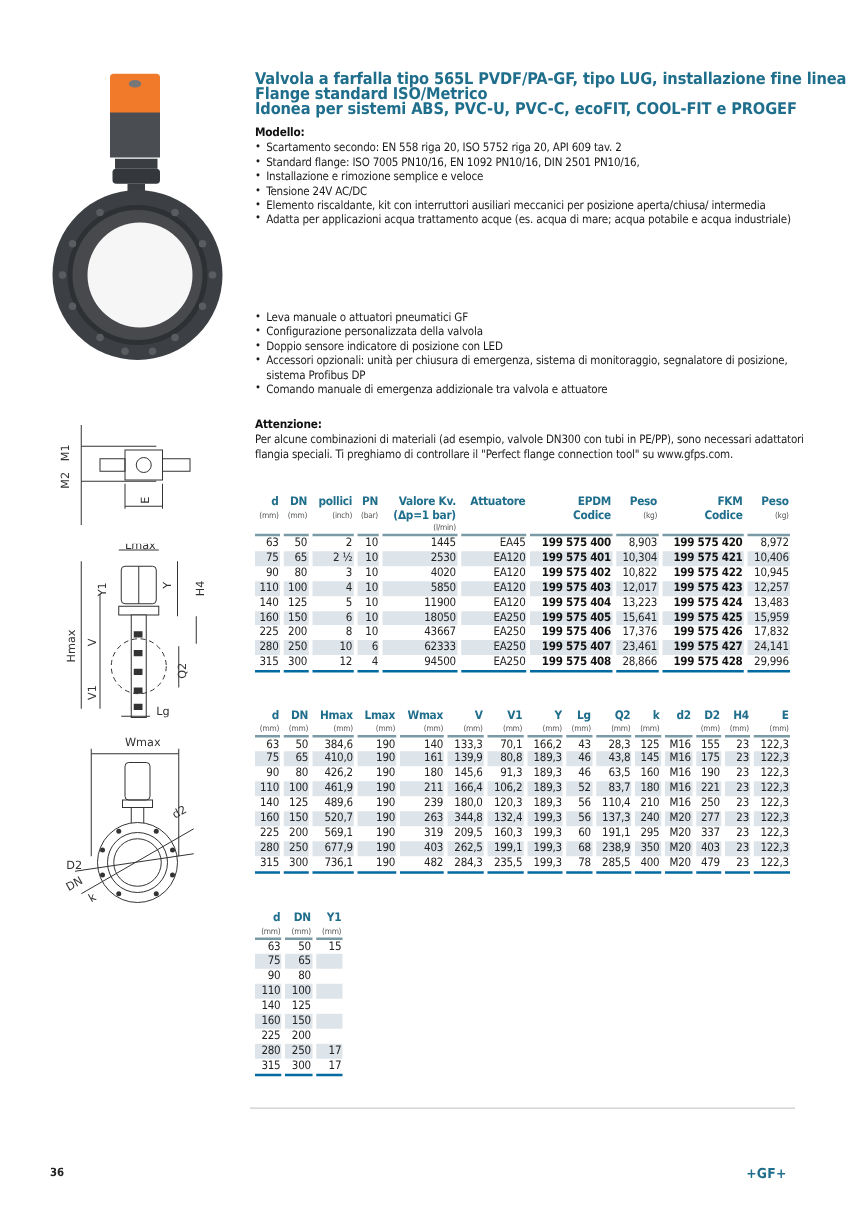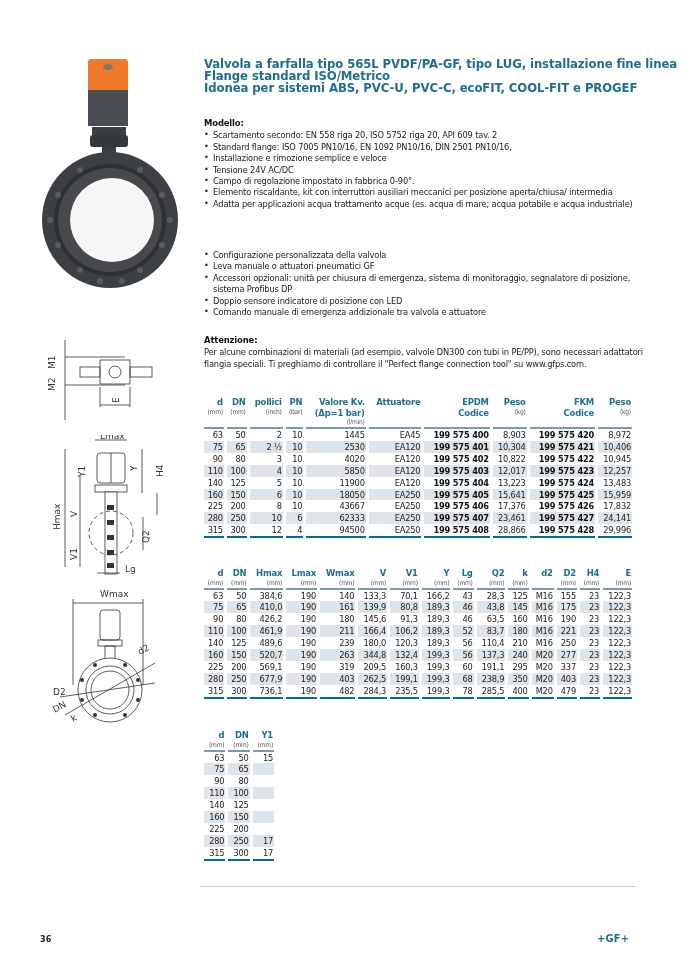--- a/index.html
+++ b/index.html
@@ -152,39 +152,38 @@
     <text x="28" y="137" fill="#333" stroke="none" transform="rotate(-30 28 137)">k</text>
   </svg>
 </div>
 
 <div class="abs title-block">
   <span class="title-line">Valvola a farfalla tipo 565L PVDF/PA-GF, tipo LUG, installazione fine linea</span>
   <span class="title-line">Flange standard ISO/Metrico</span>
   <span class="title-line">Idonea per sistemi ABS, PVC-U, PVC-C, ecoFIT, COOL-FIT e PROGEF</span>
 </div>
 
-<div class="abs section" style="top:117px;">
+<div class="abs section" style="top:101px;">
   <h4>Modello:</h4>
   <ul>
     <li>Scartamento secondo: EN 558 riga 20, ISO 5752 riga 20, API 609 tav. 2</li>
     <li>Standard flange: ISO 7005 PN10/16, EN 1092 PN10/16, DIN 2501 PN10/16,</li>
     <li>Installazione e rimozione semplice e veloce</li>
     <li>Tensione 24V AC/DC</li>
-    <li>Campo di regolazione impostato in fabbrica 0-90°.</li>
     <li>Elemento riscaldante, kit con interruttori ausiliari meccanici per posizione aperta/chiusa/ intermedia</li>
     <li>Adatta per applicazioni acqua trattamento acque (es. acqua di mare; acqua potabile e acqua industriale)</li>
   </ul>
 </div>
 
 <div class="abs section" style="top:249px;">
   <ul>
+    <li>Leva manuale o attuatori pneumatici GF</li>
     <li>Configurazione personalizzata della valvola</li>
-    <li>Leva manuale o attuatori pneumatici GF</li>
+    <li>Doppio sensore indicatore di posizione con LED</li>
     <li>Accessori opzionali: unità per chiusura di emergenza, sistema di monitoraggio, segnalatore di posizione, sistema Profibus DP</li>
-    <li>Doppio sensore indicatore di posizione con LED</li>
     <li>Comando manuale di emergenza addizionale tra valvola e attuatore</li>
   </ul>
 </div>
 
 <div class="abs section" style="top:334px;">
   <h4>Attenzione:</h4>
   <p>Per alcune combinazioni di materiali (ad esempio, valvole DN300 con tubi in PE/PP), sono necessari adattatori flangia speciali. Ti preghiamo di controllare il "Perfect flange connection tool" su www.gfps.com.</p>
 </div>
 
 <table class="spec" id="t1" style="top:397px;width:434px;">

